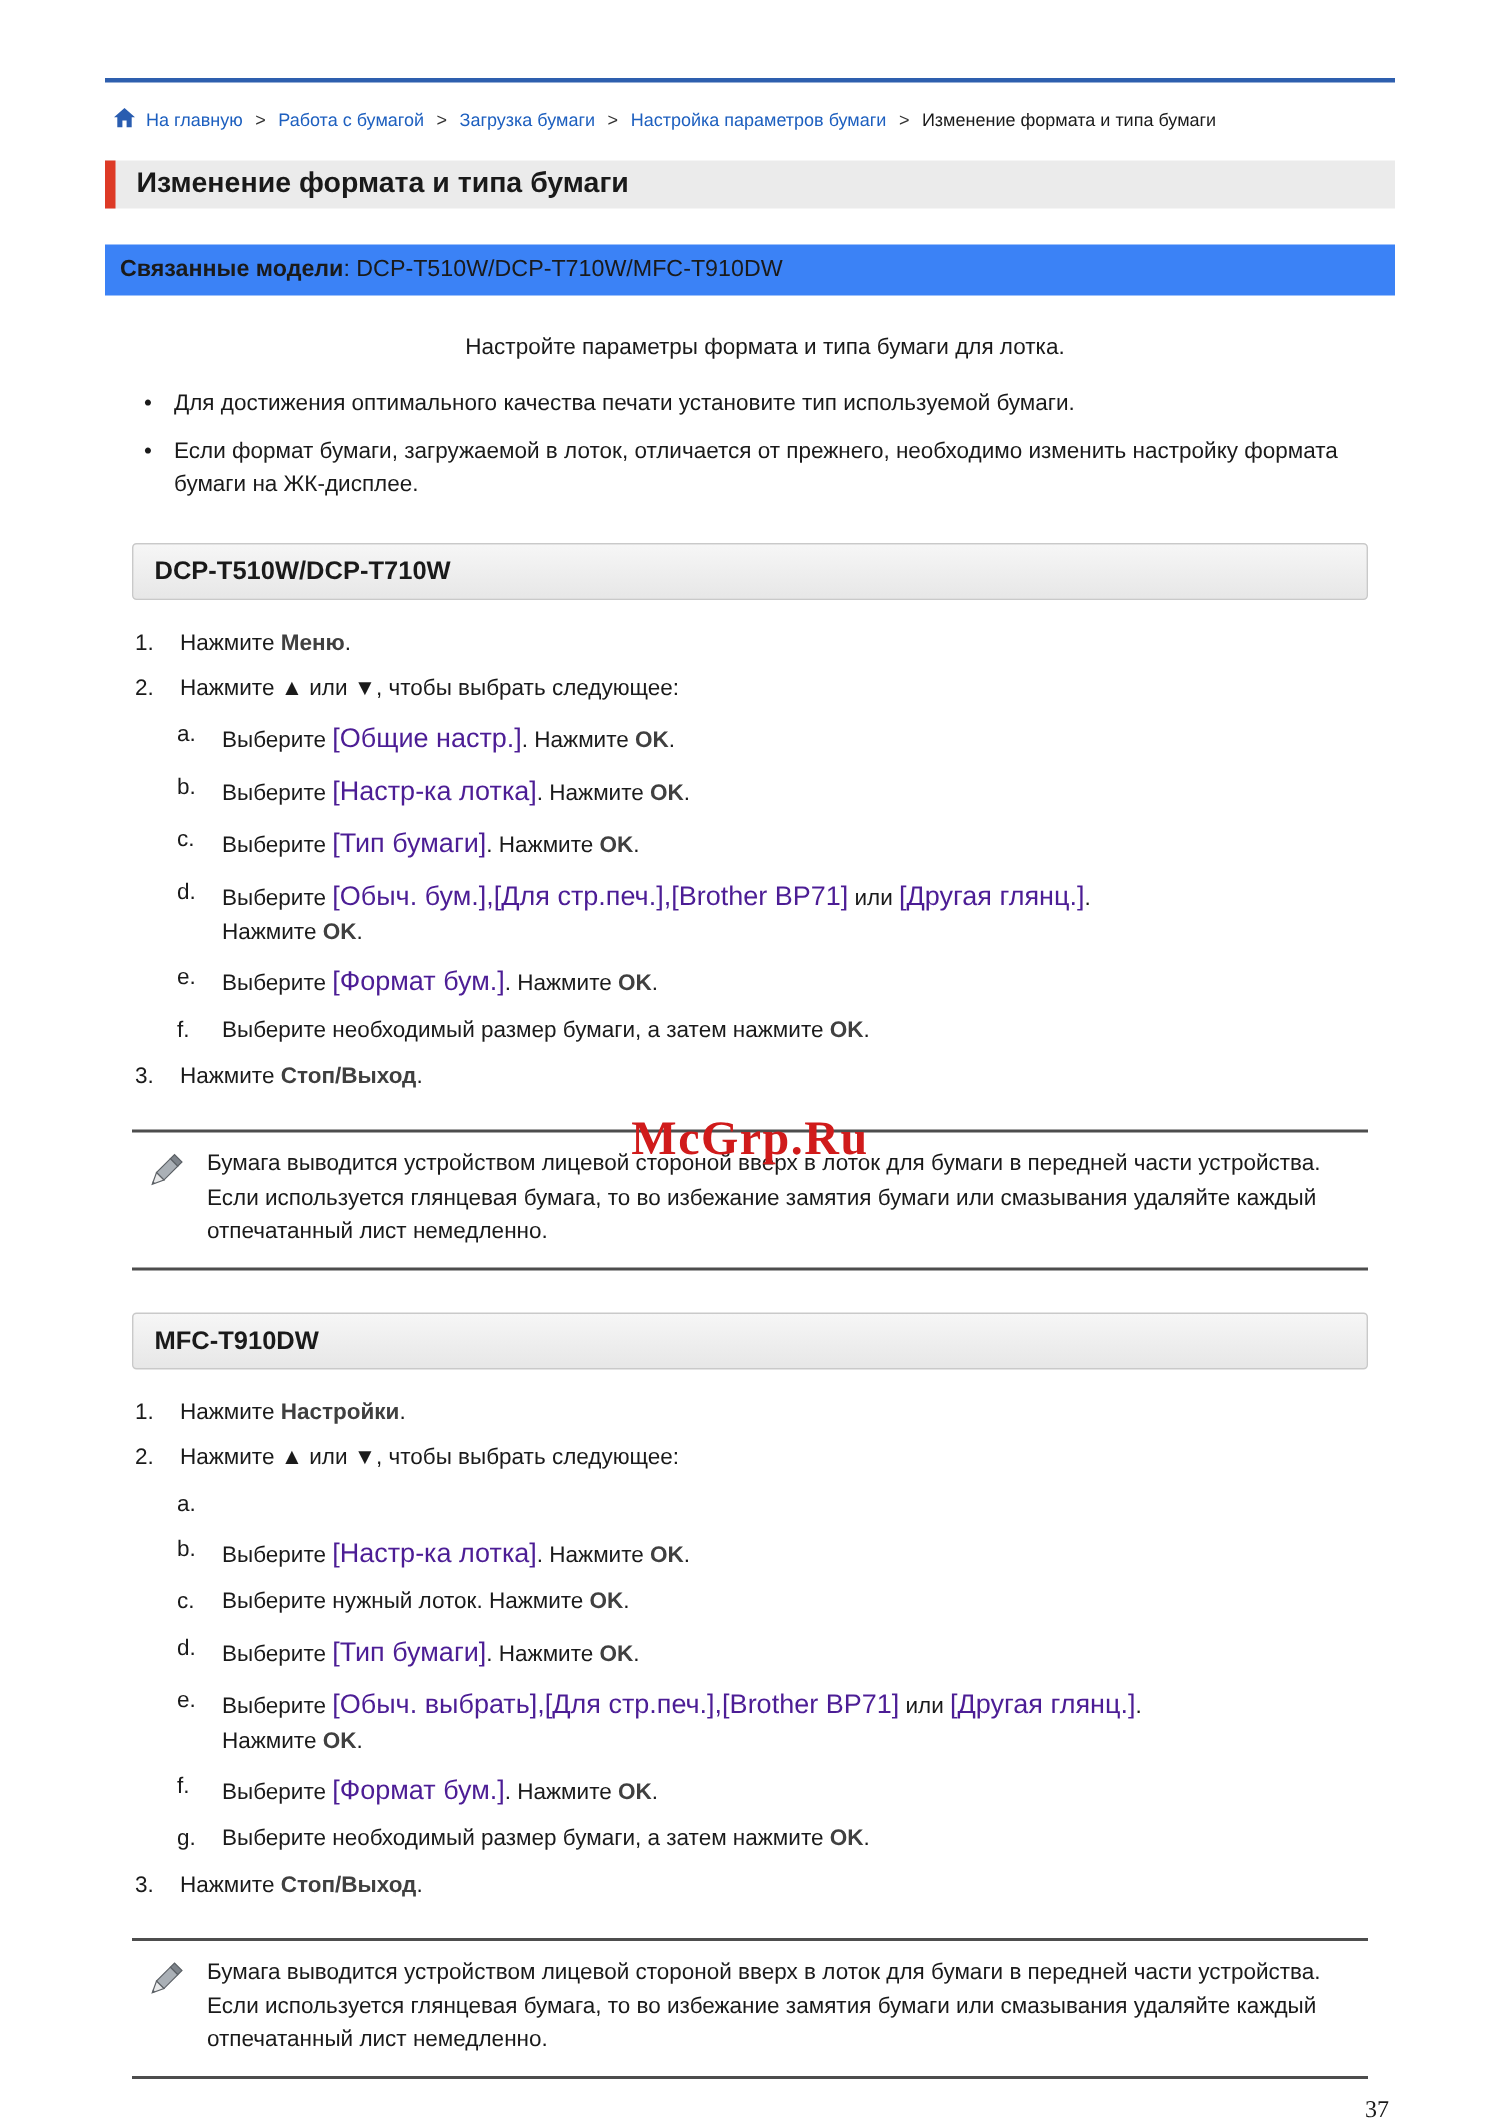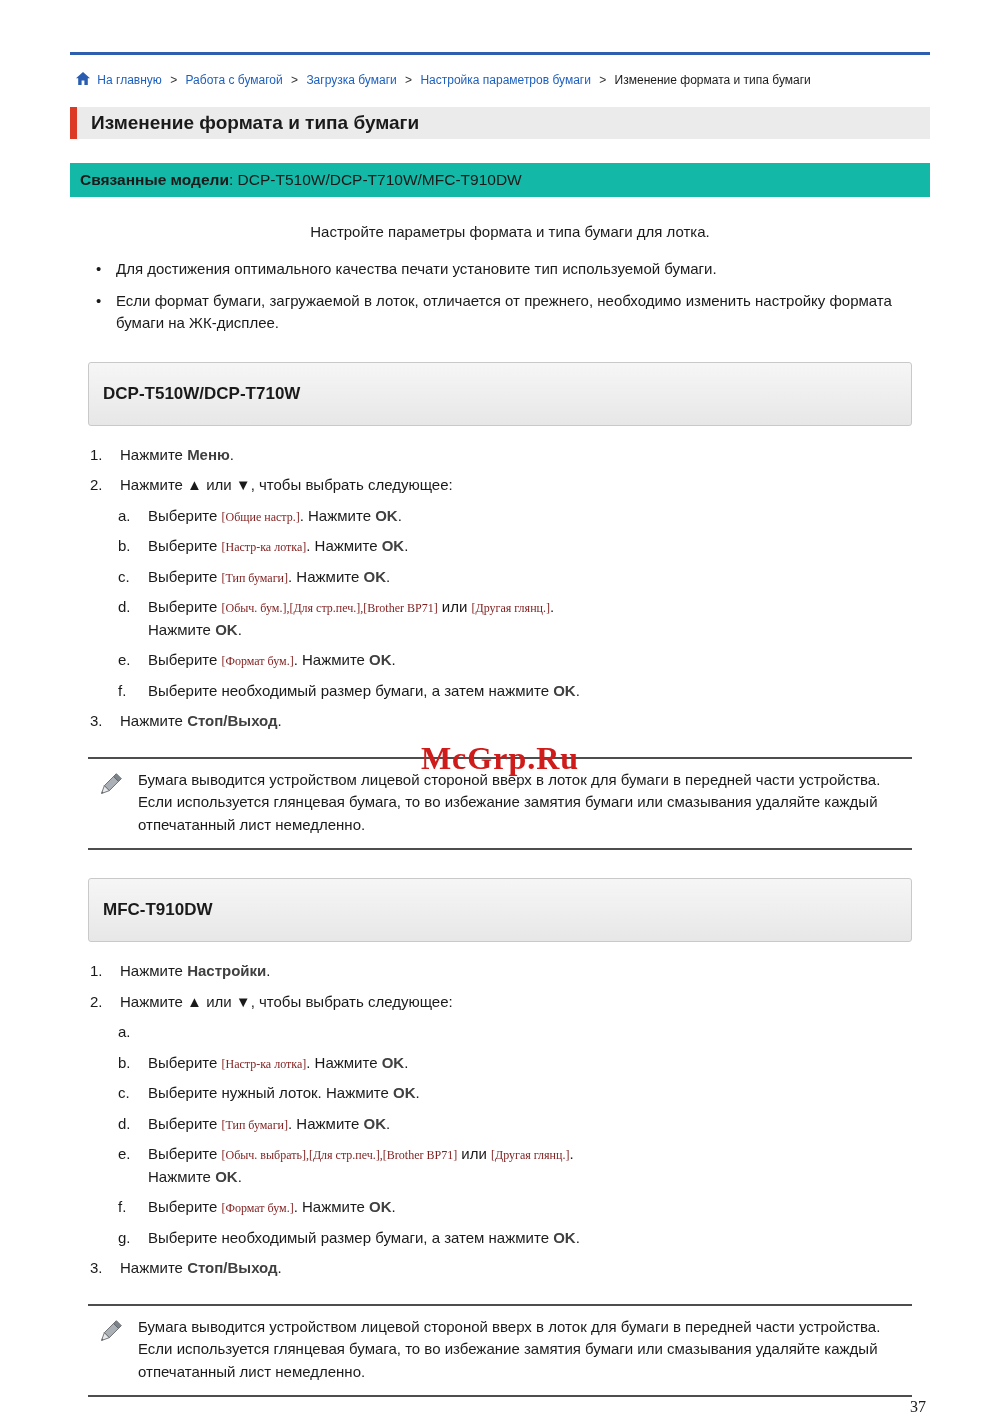--- a/index.html
+++ b/index.html
@@ -16,47 +16,47 @@
   .breadcrumb { margin:16px 0 0 6px; line-height:1.55; font-size:12px; max-width:850px; }
   .home-icon { display:inline-block; vertical-align:-1px; margin-right:4px; }
   a.link { color:#1d5fbf; text-decoration:none; cursor:pointer; }
   .sep { color:#333; margin:0 5px; }
   .crumb-current { color:#1a1a1a; }
 
   .title-bar { margin-top:16px; background:#ebebeb; display:flex; align-items:stretch; height:32px; }
   .title-accent { width:7px; background:#dd3a26; }
   h1.title { font-size:19px; font-weight:700; margin:0; padding-left:14px; align-self:center; }
 
-  .models-bar { margin-top:24px; background:#14b8a6; padding:8px 10px; font-size:15.5px; }
+  .models-bar { margin-top:24px; background:#3b82f6; padding:8px 10px; font-size:15.5px; }
   .models-bar b { font-weight:700; }
 
   .lead { margin:26px 0 0 20px;text-align:center; }
 
   .bullets { margin-top:18px; }
   .bullet { margin:11px 0 0 24px; padding-left:22px; position:relative; max-width:830px; line-height:1.45; }
   .bullet::before { content:"•"; position:absolute; left:2px; color:#1a1a1a; }
 
   .jumps { margin-top:18px; }
   .jump { margin:4px 0 0 20px; line-height:1.5; }
 
   .section-head {
     margin:28px 18px 0 18px;
     background:linear-gradient(#f6f6f6,#e7e7e7);
     border:1px solid #c9c9c9; border-radius:3px;
-    padding:21px 14px; font-size:17px; font-weight:700;
+    padding:8px 14px; font-size:17px; font-weight:700;
   }
 
   .steps { margin-top:18px; }
   .step-row { display:flex; margin:8px 0; line-height:1.5; }
   .step-row.indent-0 { padding-left:20px; }
   .step-row.indent-1 { padding-left:48px; }
   .step-num { flex:0 0 30px; }
   .step-body { flex:1; max-width:770px; }
   .seg-b { font-weight:700; color:#404040; }
-  .seg-m { font-family:Liberation Serif, serif; font-size:12px; color:#7f1d1d; }
+  .seg-m { font-family:Liberation Sans, sans-serif; font-size:18px; color:#4c1d95; }
 
   .note {
     margin:24px 18px 0 18px;
     border-top:2px solid #4d4d4d; border-bottom:2px solid #4d4d4d;
     padding:10px 8px 12px 8px; display:flex; gap:12px;
   }
   .pencil { flex:0 0 30px; padding-top:2px; }
   .note-text { margin:0; line-height:1.5; max-width:790px; }
 
   .watermark {

